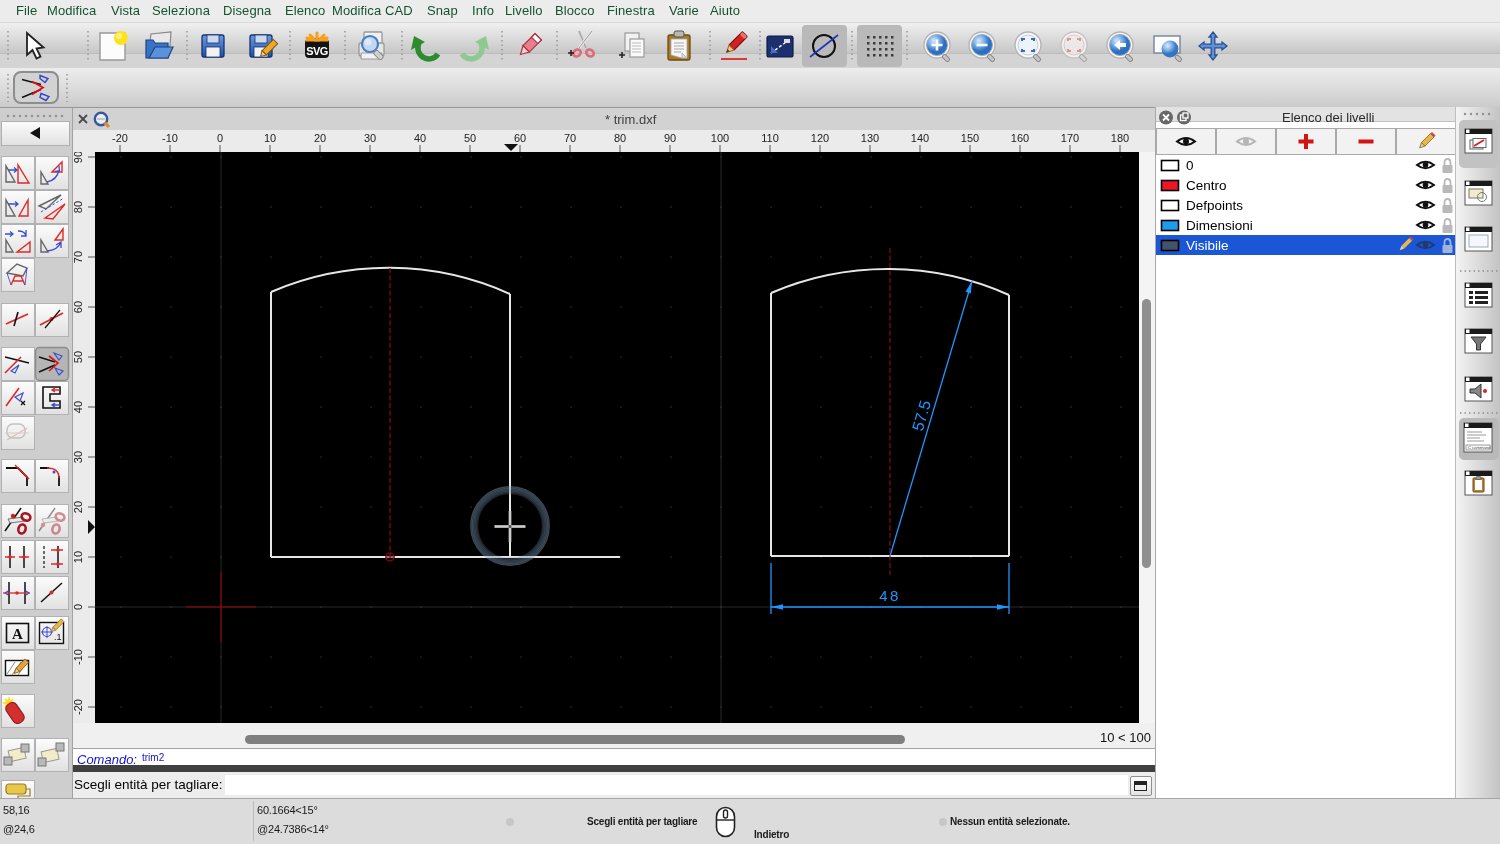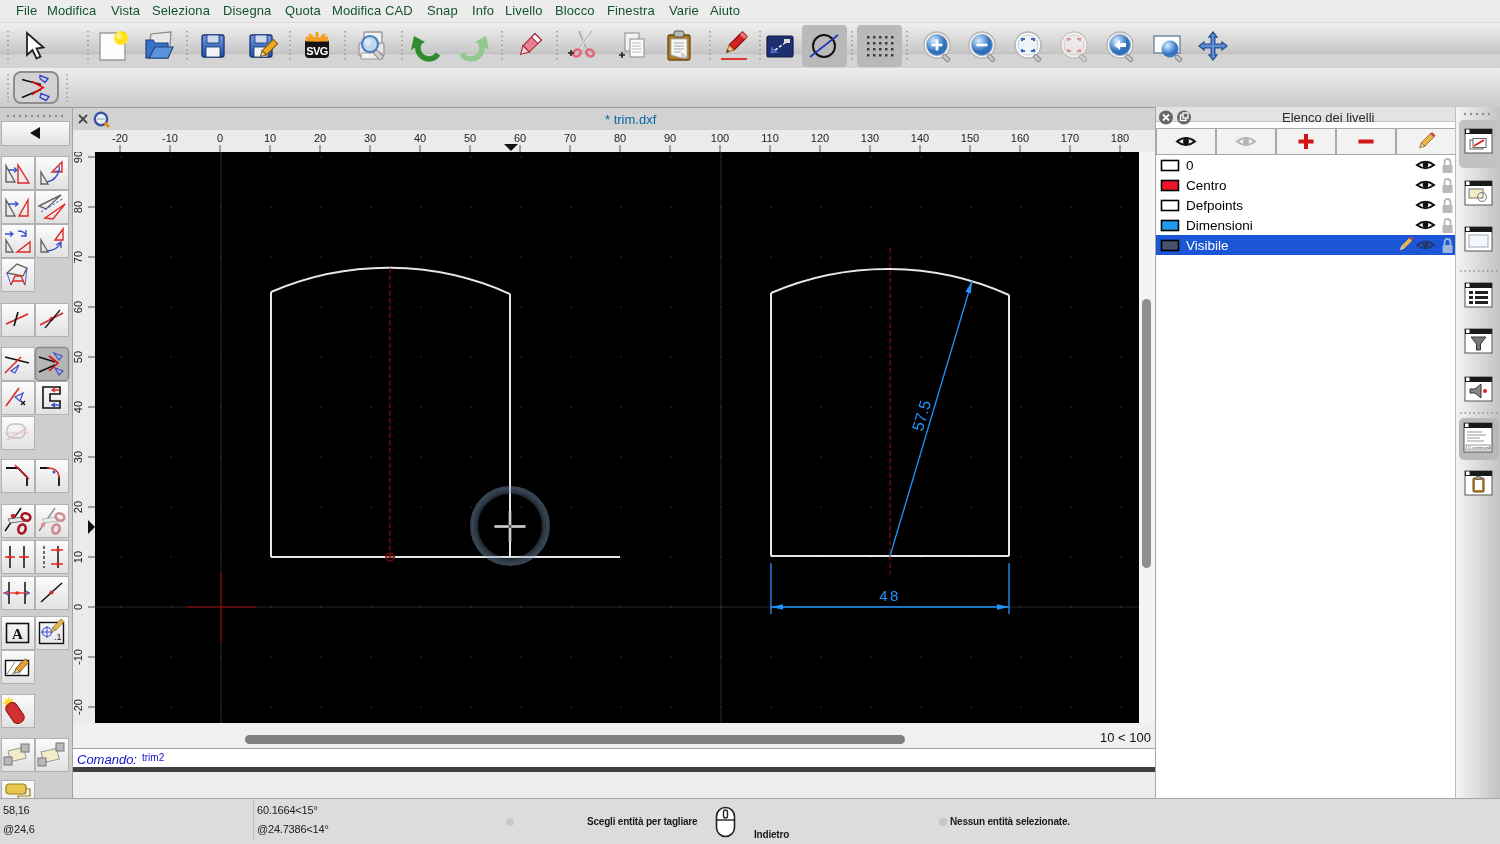--- a/index.html
+++ b/index.html
@@ -40,21 +40,21 @@
 </style>
 </head>
 <body>
 
 <div id="menubar">
   <span style="left:16px">File</span>
   <span style="left:47px">Modifica</span>
   <span style="left:111px">Vista</span>
   <span style="left:152px">Seleziona</span>
   <span style="left:223px">Disegna</span>
-  <span style="left:285px">Quota</span>
+  <span style="left:285px">Elenco</span>
   <span style="left:332px">Modifica CAD</span>
   <span style="left:427px">Snap</span>
   <span style="left:472px">Info</span>
   <span style="left:505px">Livello</span>
   <span style="left:555px">Blocco</span>
   <span style="left:607px">Finestra</span>
   <span style="left:669px">Varie</span>
   <span style="left:710px">Aiuto</span>
 </div>
 
@@ -555,21 +555,21 @@
 <div id="tabbar">
   <svg width="1082" height="22">
     <g stroke="#4a4a4a" stroke-width="1.8">
       <line x1="6" y1="7" x2="14" y2="15"></line>
         <line x1="14" y1="7" x2="6" y2="15"></line>
     </g>
     <circle cx="28" cy="11" r="6.2" fill="#e9eef7" stroke="#3a56a0" stroke-width="2.4"></circle>
     <line x1="31.5" y1="14.5" x2="36" y2="19" stroke="#e08a1e" stroke-width="3"></line>
     <line x1="24" y1="11" x2="32" y2="11" stroke="#8aa" stroke-width="1"></line>
   </svg>
-  <div style="position:absolute;left:532px;top:4px;font-size:13px;color:#0369a1">* trim.dxf</div>
+  <div style="position:absolute;left:532px;top:4px;font-size:13px;color:#404040">* trim.dxf</div>
 </div>
 <div id="hruler">
   <svg width="1082" height="22">
     <g font-size="11" font-family="Liberation Sans" fill="#222" text-anchor="middle">
       <text x="47" y="12">-20</text>
         <text x="97" y="12">-10</text>
         <text x="147" y="12">0</text>
       <text x="197" y="12">10</text>
         <text x="247" y="12">20</text>
         <text x="297" y="12">30</text>
@@ -716,23 +716,30 @@
 </div>
 <div id="vscroll">
   <div style="position:absolute;left:3px;top:147px;width:9px;height:269px;background:#8f8f8f;border-radius:5px"></div>
 </div>
 <div id="hscroll">
   <div style="position:absolute;left:172px;top:12px;width:660px;height:9px;background:#7f7f7f;border-radius:5px"></div>
   <div style="position:absolute;right:4px;top:7px;font-size:13px;color:#111">10 &lt; 100</div>
 </div>
 
 <div id="cmdarea">
-  <div style="position:absolute;left:0;top:0;width:1082px;height:23px;background:#fff;border-bottom:5px solid #404040">
+  <div style="position:absolute;left:0;top:0;width:1082px;height:23px;background:#fff;border-bottom:7px solid #404040">
     <span style="position:absolute;left:4px;top:3px;font-size:13px;color:#1414cc;font-style:italic">Comando:</span>
     <span style="position:absolute;left:69px;top:3px;font-size:10px;color:#1414cc">trim2</span>
+  </div>
+  <div style="position:absolute;left:0;top:24px;width:1082px;height:26px;background:#ededed">
+    <span style="position:absolute;left:1px;top:4px;font-size:13.5px;color:#000">Scegli entità per tagliare:</span>
+    <div style="position:absolute;left:152px;top:2px;width:903px;height:20px;background:#fff"></div>
+    <div style="position:absolute;left:1057px;top:3px;width:22px;height:20px;background:linear-gradient(#fdfdfd,#e3e3e3);border:1px solid #8f8f8f;border-radius:2px">
+      <div style="position:absolute;left:3px;top:4px;width:13px;height:10px;border:1.5px solid #222;border-top:4px solid #222"></div>
+    </div>
   </div>
 </div>
 <div id="rightpanel">
   <div style="position:absolute;left:0;top:0;width:300px;height:15px;background:#e3e3e3;border-bottom:1px solid #c2c2c2">
     <svg width="300" height="21">
       <circle cx="10" cy="10.5" r="7" fill="#686868"></circle>
       <path d="M7,7.5 L13,13.5 M13,7.5 L7,13.5" stroke="#fff" stroke-width="1.8"></path>
       <circle cx="28" cy="10.5" r="7" fill="#686868"></circle>
       <rect x="24.5" y="8" width="5.5" height="5.5" fill="none" stroke="#fff" stroke-width="1.3"></rect>
       <rect x="27" y="6" width="5" height="5" fill="#686868" stroke="#fff" stroke-width="1.3"></rect>

